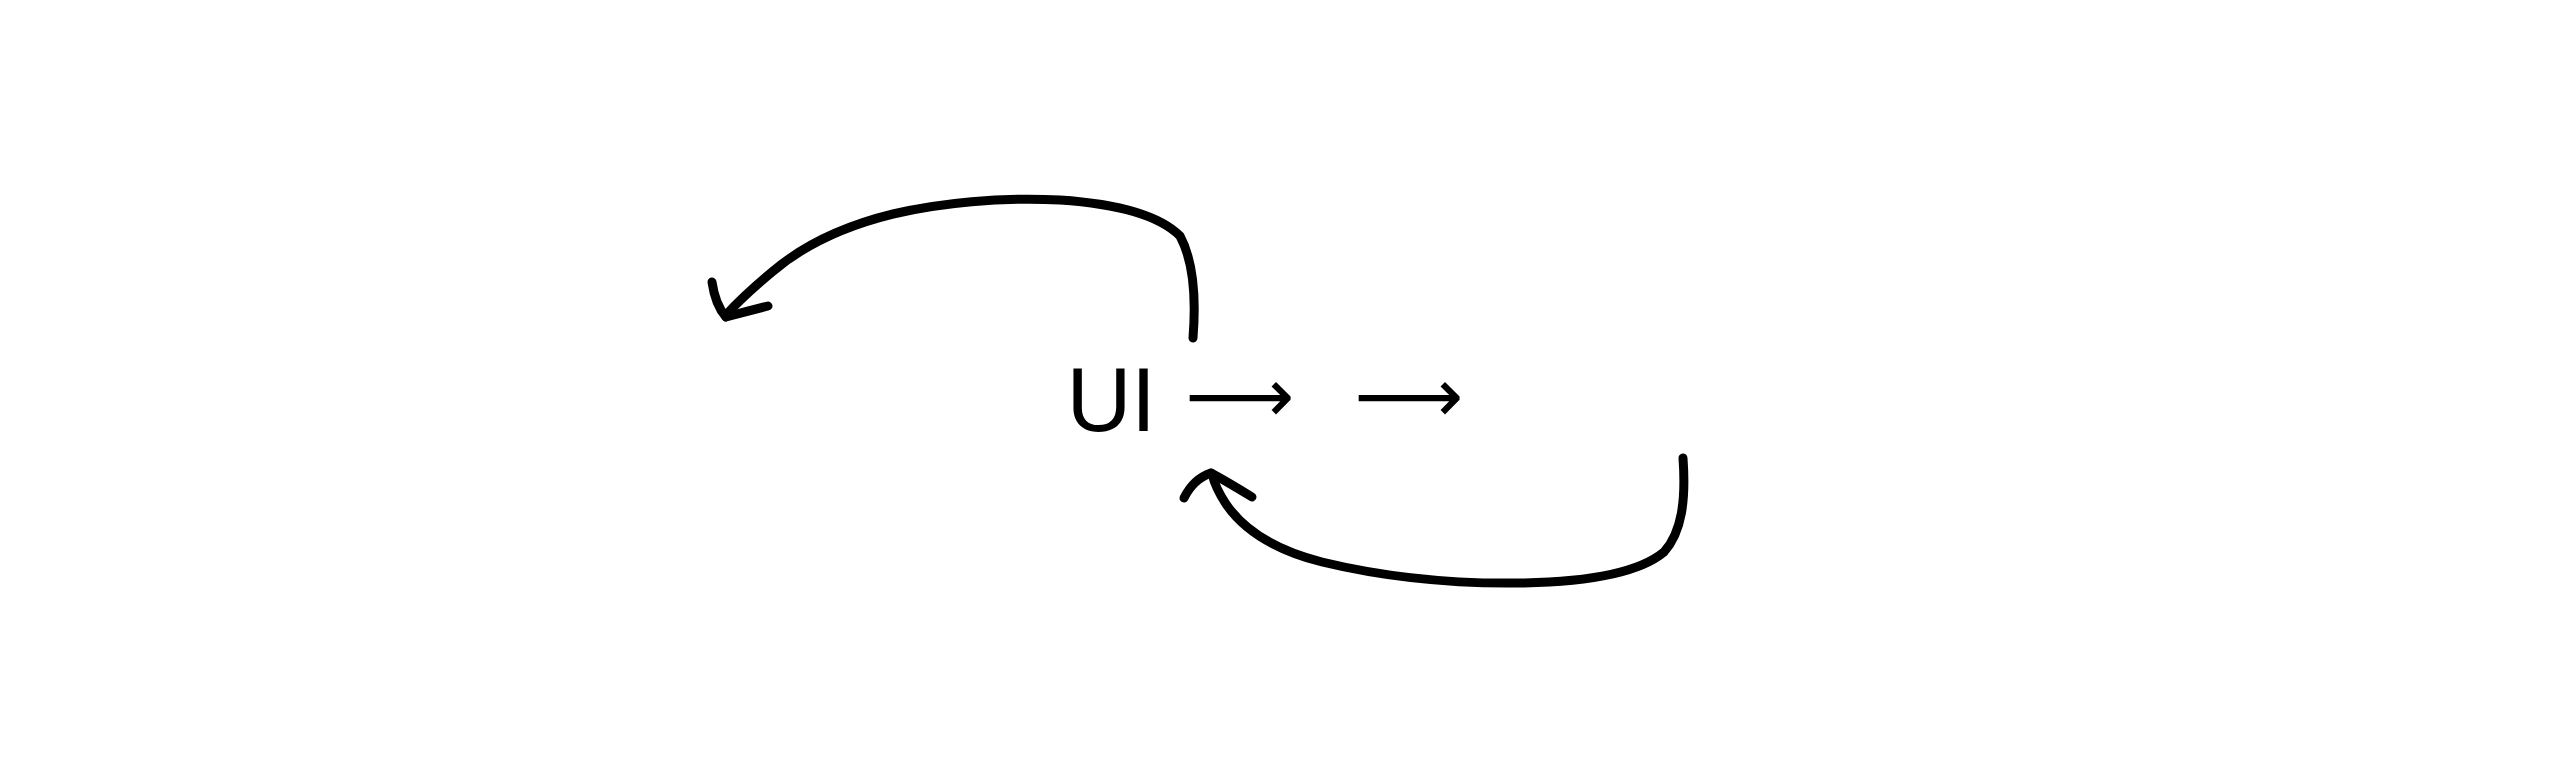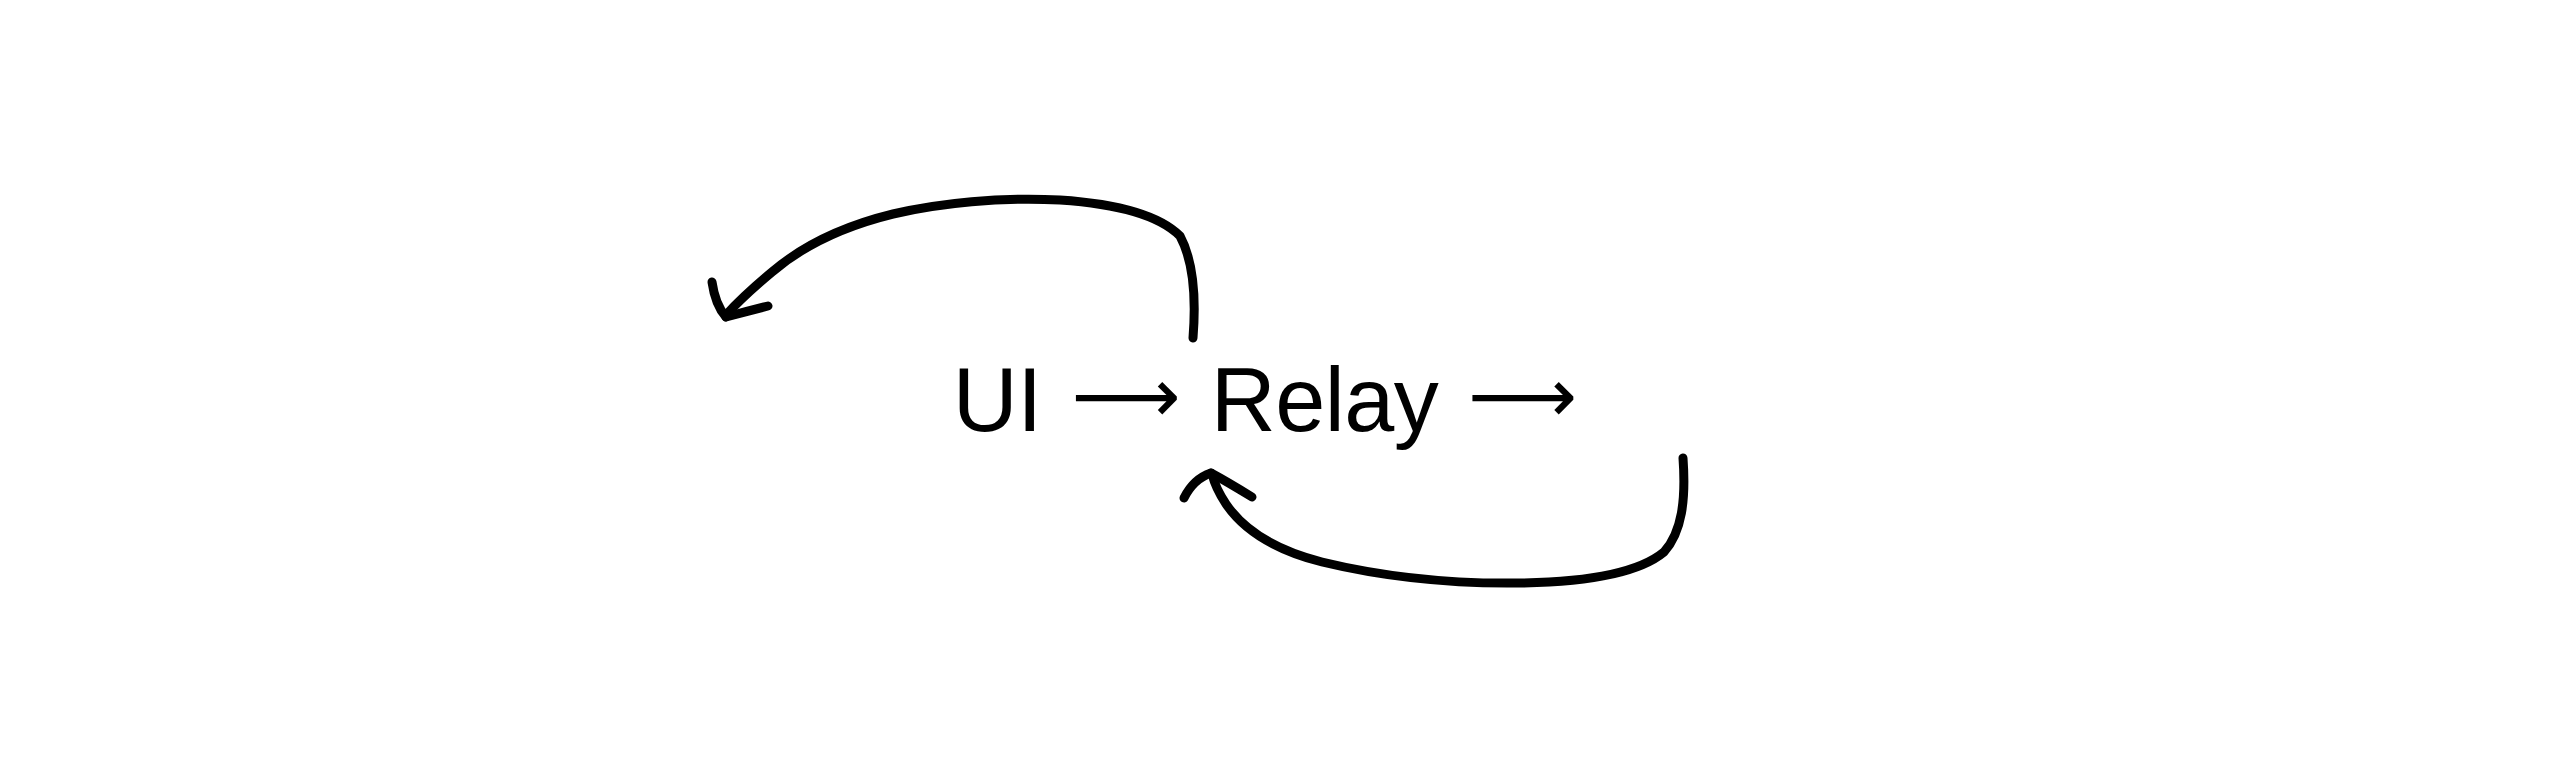--- a/index.html
+++ b/index.html
@@ -92,17 +92,16 @@
         <path d="M 1184 498 C 1190 486, 1199 477, 1211 473"></path>
         <path d="M 1211 473 C 1224 480, 1239 489, 1252 497"></path>
       </g>
 
     </g>
   </svg>
 
   <div class="flow-row">
     <span class="node-label">UI</span>
     <span class="flow-arrow-glyph">⟶</span>
-    <span class="node-label">Relay</span>
     <span class="flow-arrow-glyph">⟶</span>
   </div>
 
 </div>
 
 </body></html>

